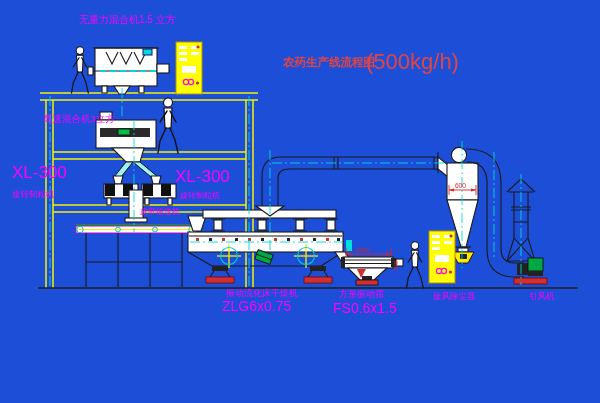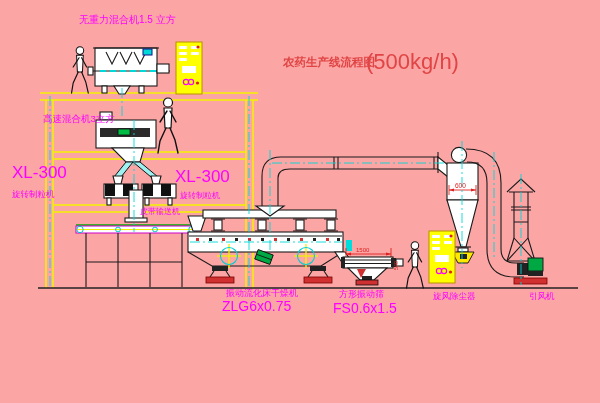--- a/index.html
+++ b/index.html
@@ -1,16 +1,16 @@
 <!DOCTYPE html>
 <html><head>
 <meta charset="utf-8">
 <style>
   html,body{margin:0;padding:0;background:#fff;}
-  .canvas{position:relative;width:600px;height:403px;background:#fca5a5;overflow:hidden;
+  .canvas{position:relative;width:600px;height:403px;background:#1d4ed8;overflow:hidden;
           font-family:"Liberation Sans",sans-serif;}
   svg{display:block;}
   text{font-family:"Liberation Sans",sans-serif;}
   .mag{fill:#ff00ff;}
   .red{fill:#e02020;}
   .ttl{fill:#e04545;}
   .bk{stroke:#1a1a1a;fill:none;stroke-width:1.1;}
   .bkf{stroke:#1a1a1a;fill:#ffffff;stroke-width:1.1;}
   .yl{stroke:#f2f200;fill:none;stroke-width:1.5;}
   .cyl{stroke:#00d8d8;fill:none;stroke-width:0.9;stroke-dasharray:10 3 2 3;}

